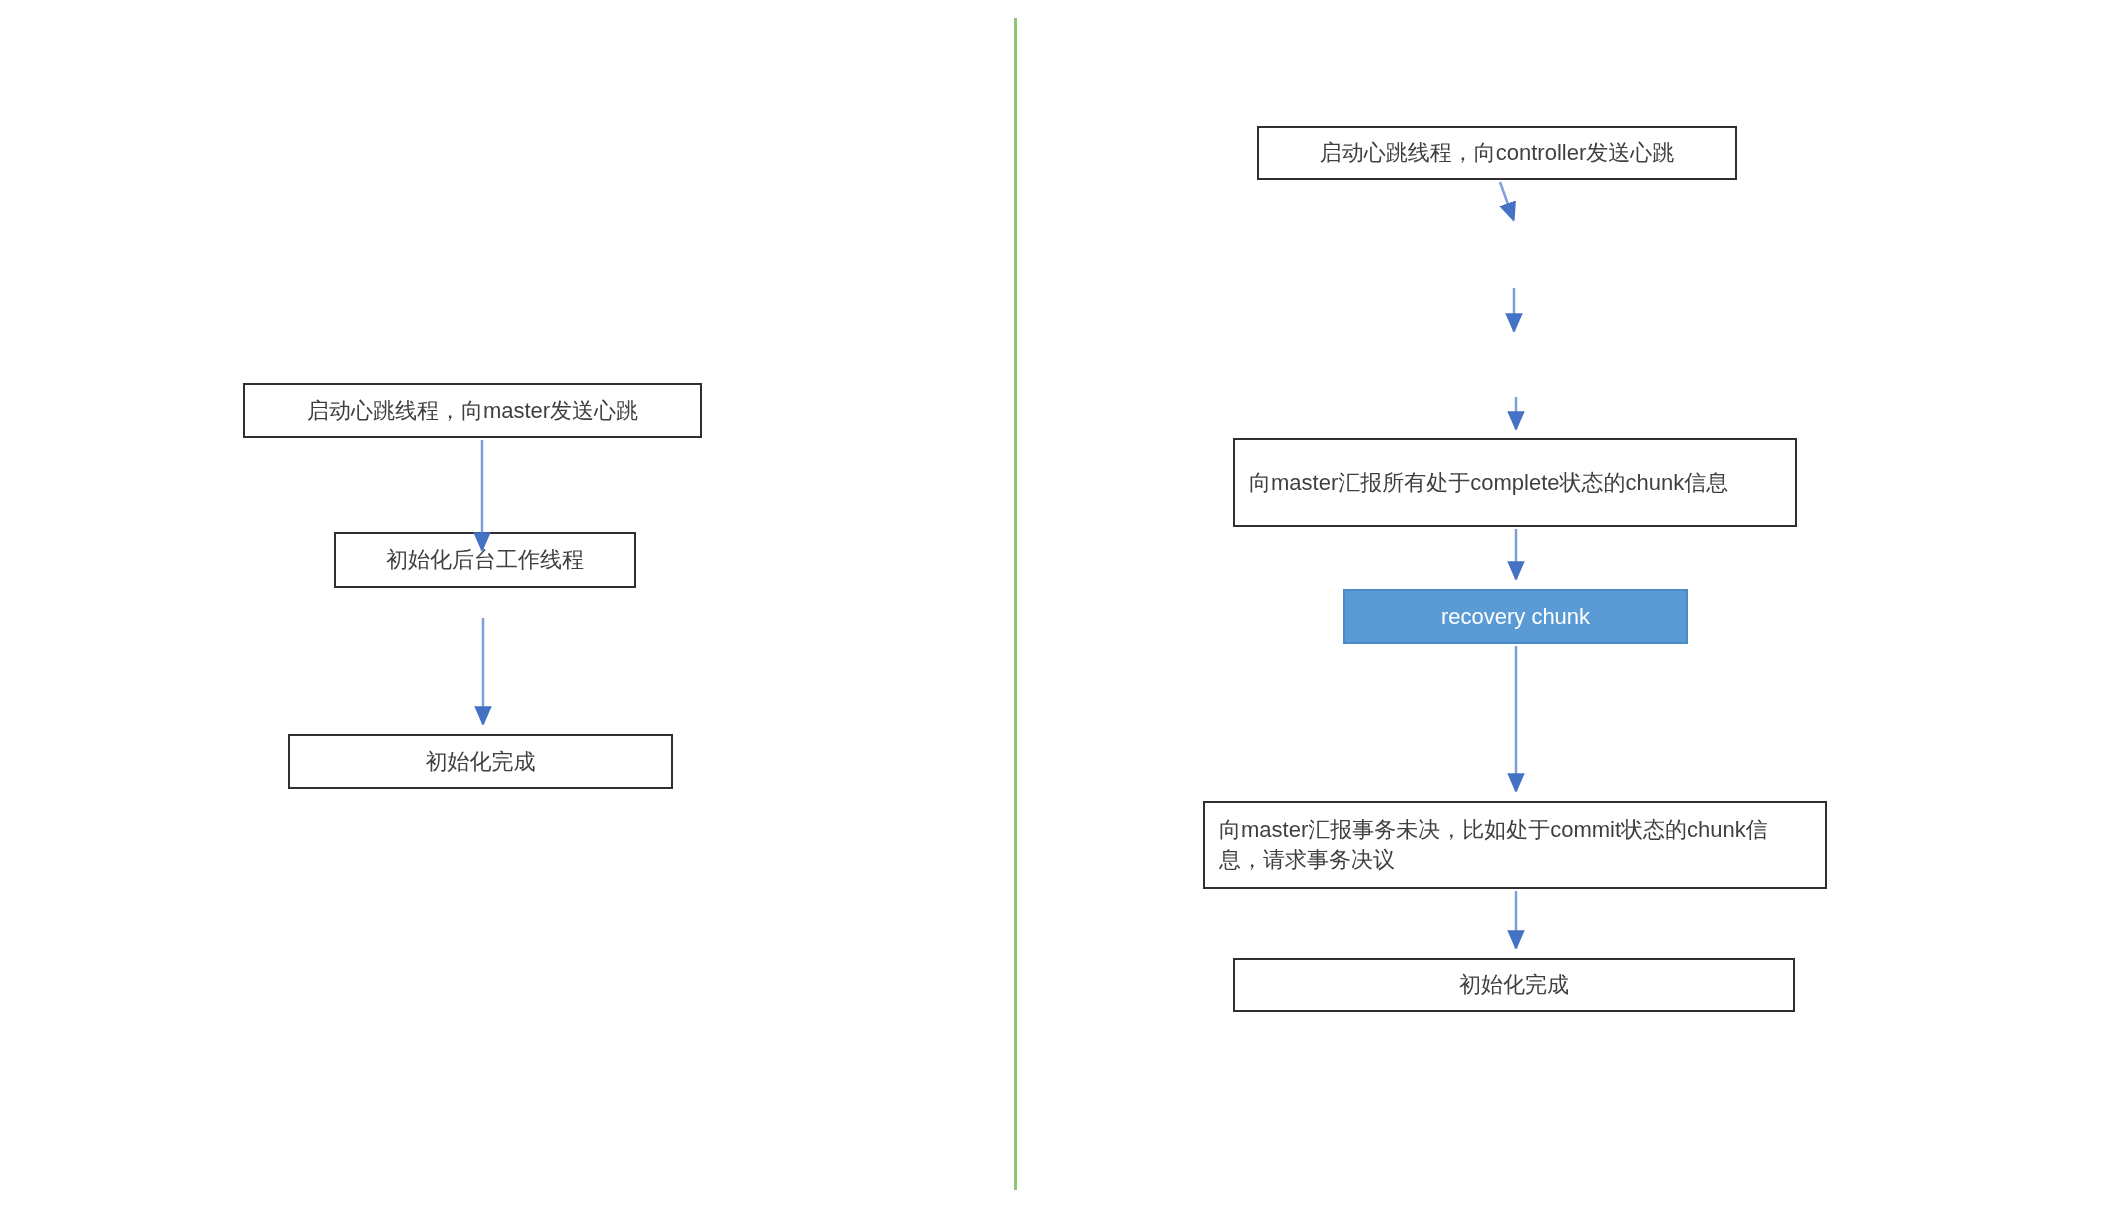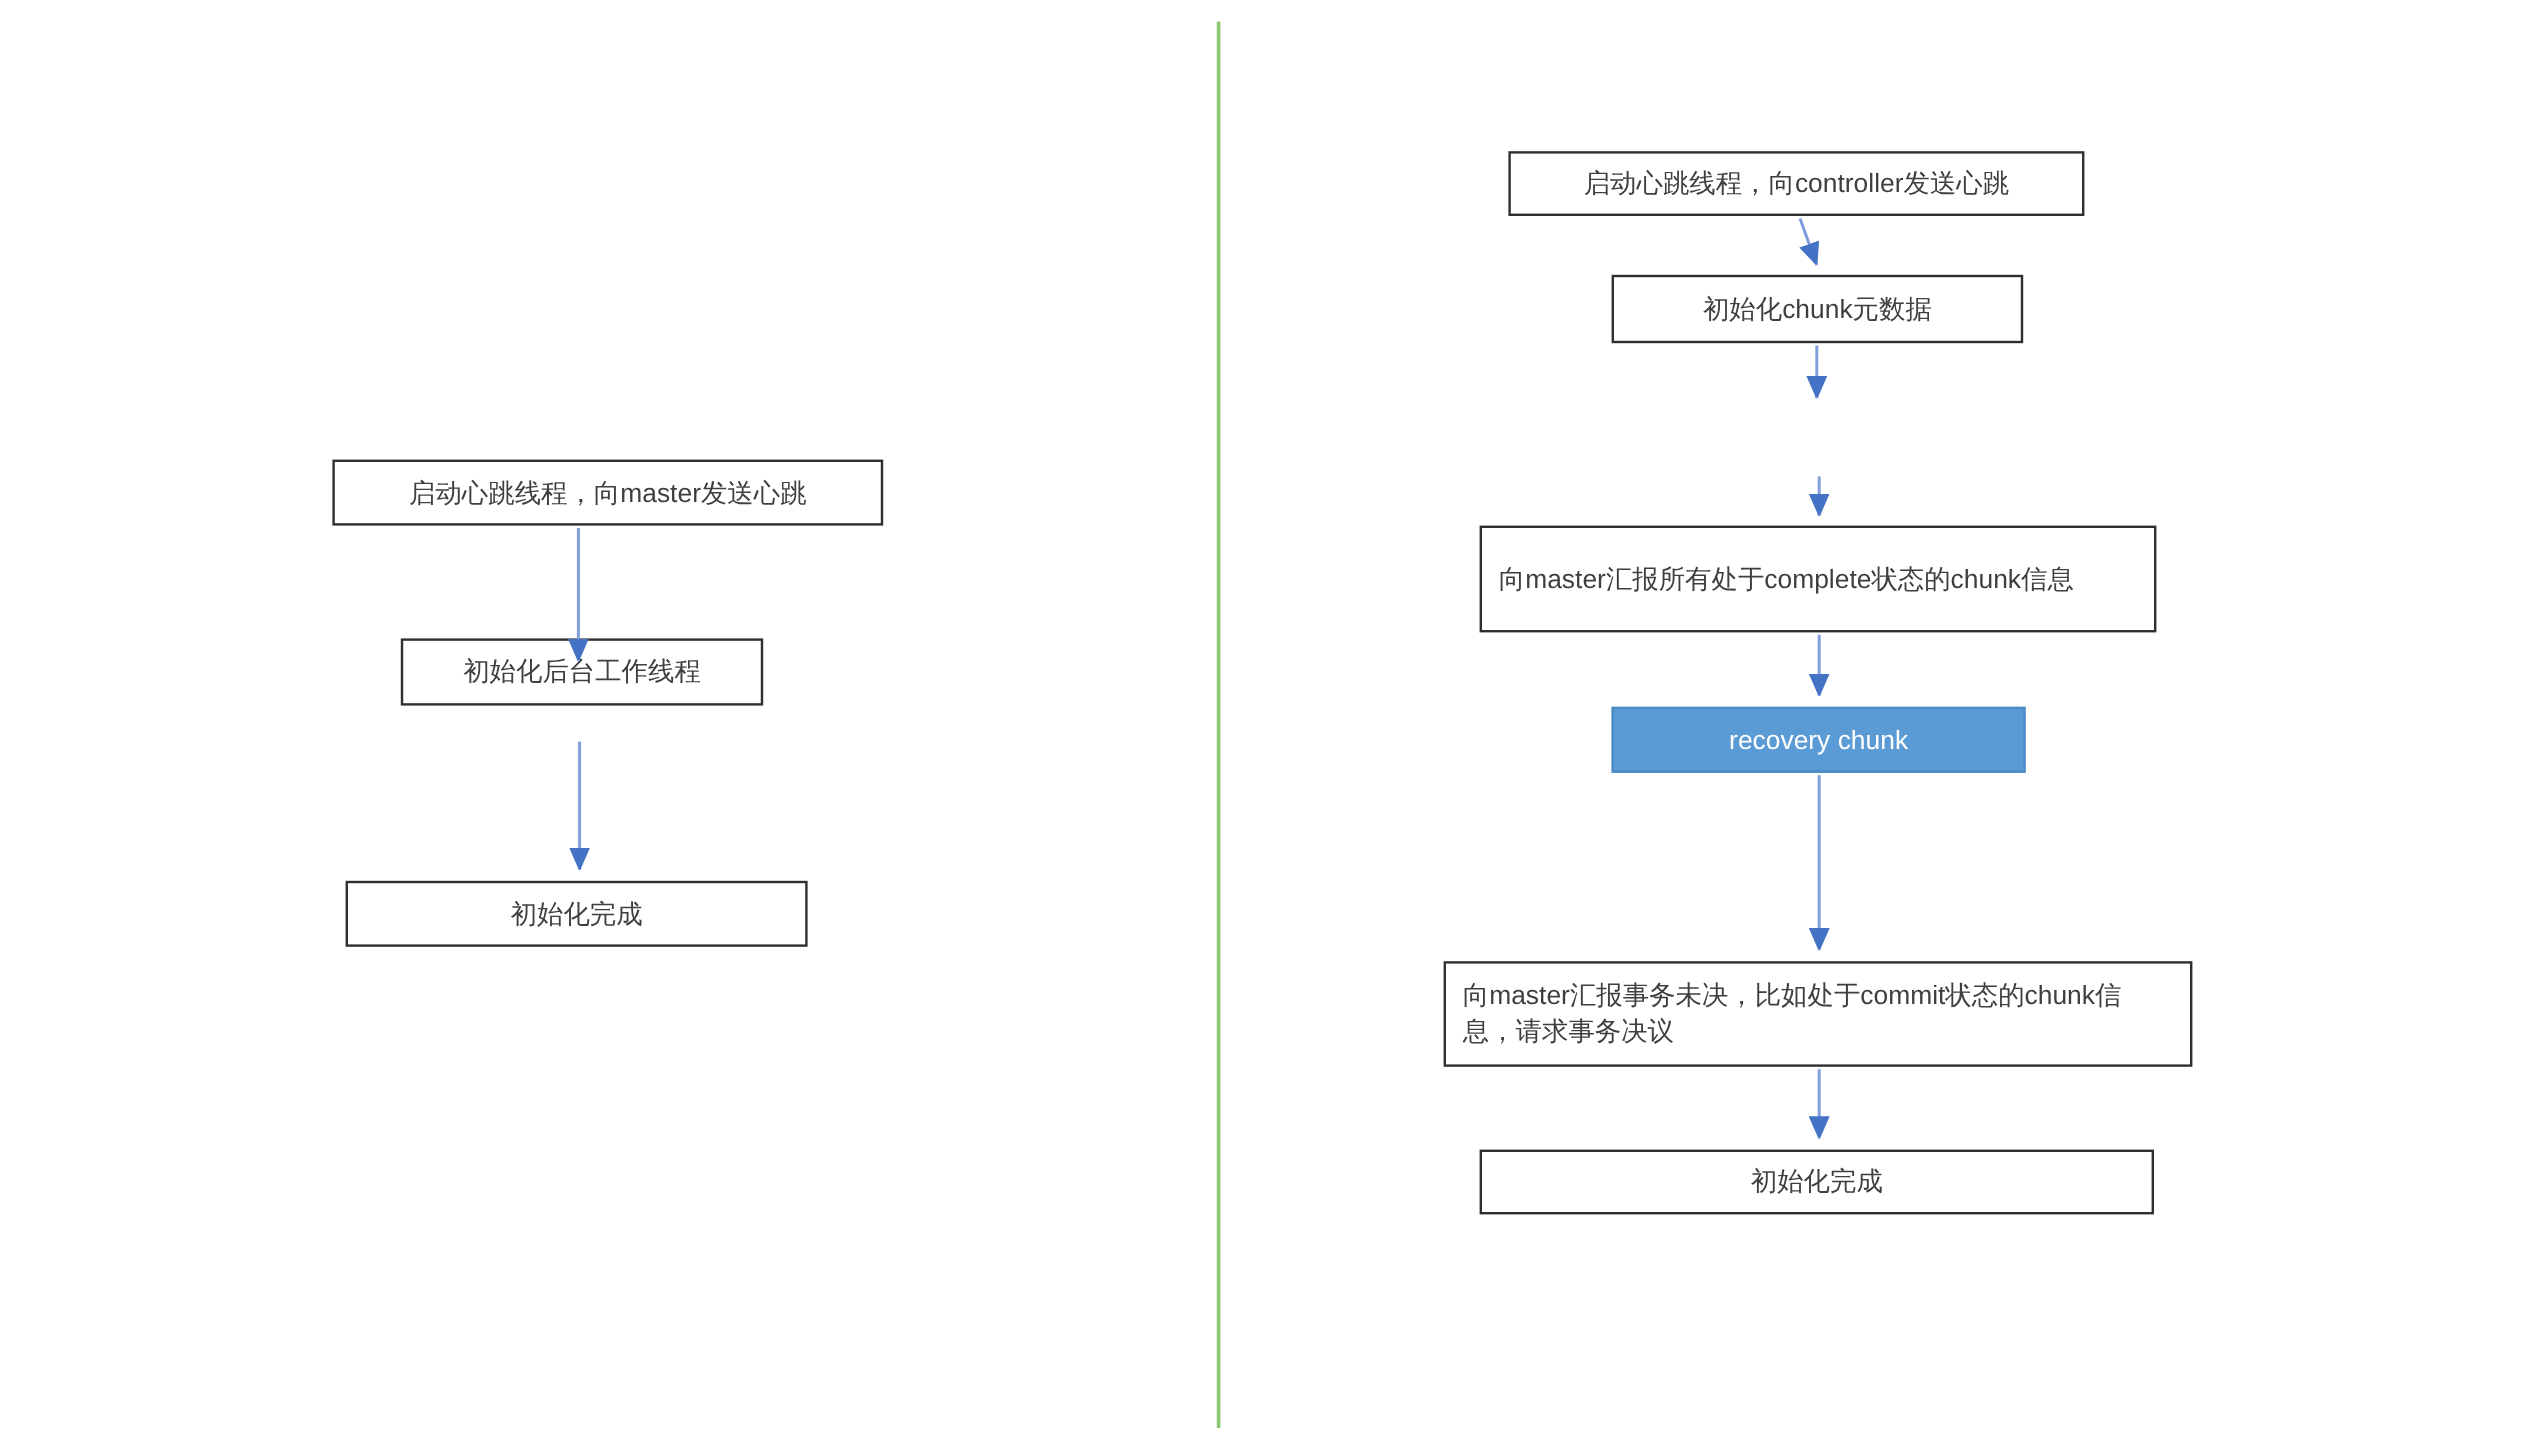--- a/index.html
+++ b/index.html
@@ -22,21 +22,21 @@
 
   
   .node{position:absolute;box-sizing:border-box;border:2px solid #2f2f2f;
         background:#ffffff;color:#3f3f3f;font-size:22px;line-height:30px;
         display:flex;align-items:center;justify-content:center;
         text-align:center;padding:2px 4px;}
   .node.blue{background:#5b9bd5;border:2px solid #4a8bc6;color:#ffffff;}
   .node.lefttext{justify-content:flex-start;text-align:left;padding:6px 14px;}
 
   
-  #l1{left:243px;top:383px;width:459px;height:55px;margin-left:34px;}
+  #l1{left:243px;top:383px;width:459px;height:55px;}
   #l2{left:289px;top:532px;width:302px;height:56px;margin-left:45px;}
   #l3{left:288px;top:734px;width:385px;height:55px;}
 
   
   #r1{left:1257px;top:126px;width:480px;height:54px;}
   #r2{left:1343px;top:229px;width:343px;height:57px;}
   #r3{left:1343px;top:341px;width:345px;height:54px;}
   #r4{left:1233px;top:438px;width:564px;height:89px;}
   #r5{left:1343px;top:589px;width:345px;height:55px;}
   #r6{left:1203px;top:801px;width:624px;height:88px;}
@@ -50,21 +50,20 @@
 <div class="canvas">
 
 
   <div class="divider"></div>
 
   <div class="node" id="l1">启动心跳线程，向master发送心跳</div>
   <div class="node" id="l2">初始化后台工作线程</div>
   <div class="node" id="l3">初始化完成</div>
 
   <div class="node" id="r1">启动心跳线程，向controller发送心跳</div>
-  <div class="node" id="r2">初始化chunk元数据</div>
   <div class="node lefttext" id="r4">向master汇报所有处于complete状态的chunk信息</div>
   <div class="node blue" id="r5">recovery chunk</div>
   <div class="node lefttext" id="r6">向master汇报事务未决，比如处于commit状态的chunk信息，请求事务决议</div>
   <div class="node" id="r7">初始化完成</div>
 
   <svg class="arrows" width="2120" height="1210" viewBox="0 0 2120 1210">
     <defs>
       <marker id="ah" markerWidth="7" markerHeight="7" refX="7.5" refY="3.5" orient="auto" markerUnits="strokeWidth">
         <path d="M0,0 L8,3.5 L0,7 z" fill="#4472c4"></path>
       </marker>

